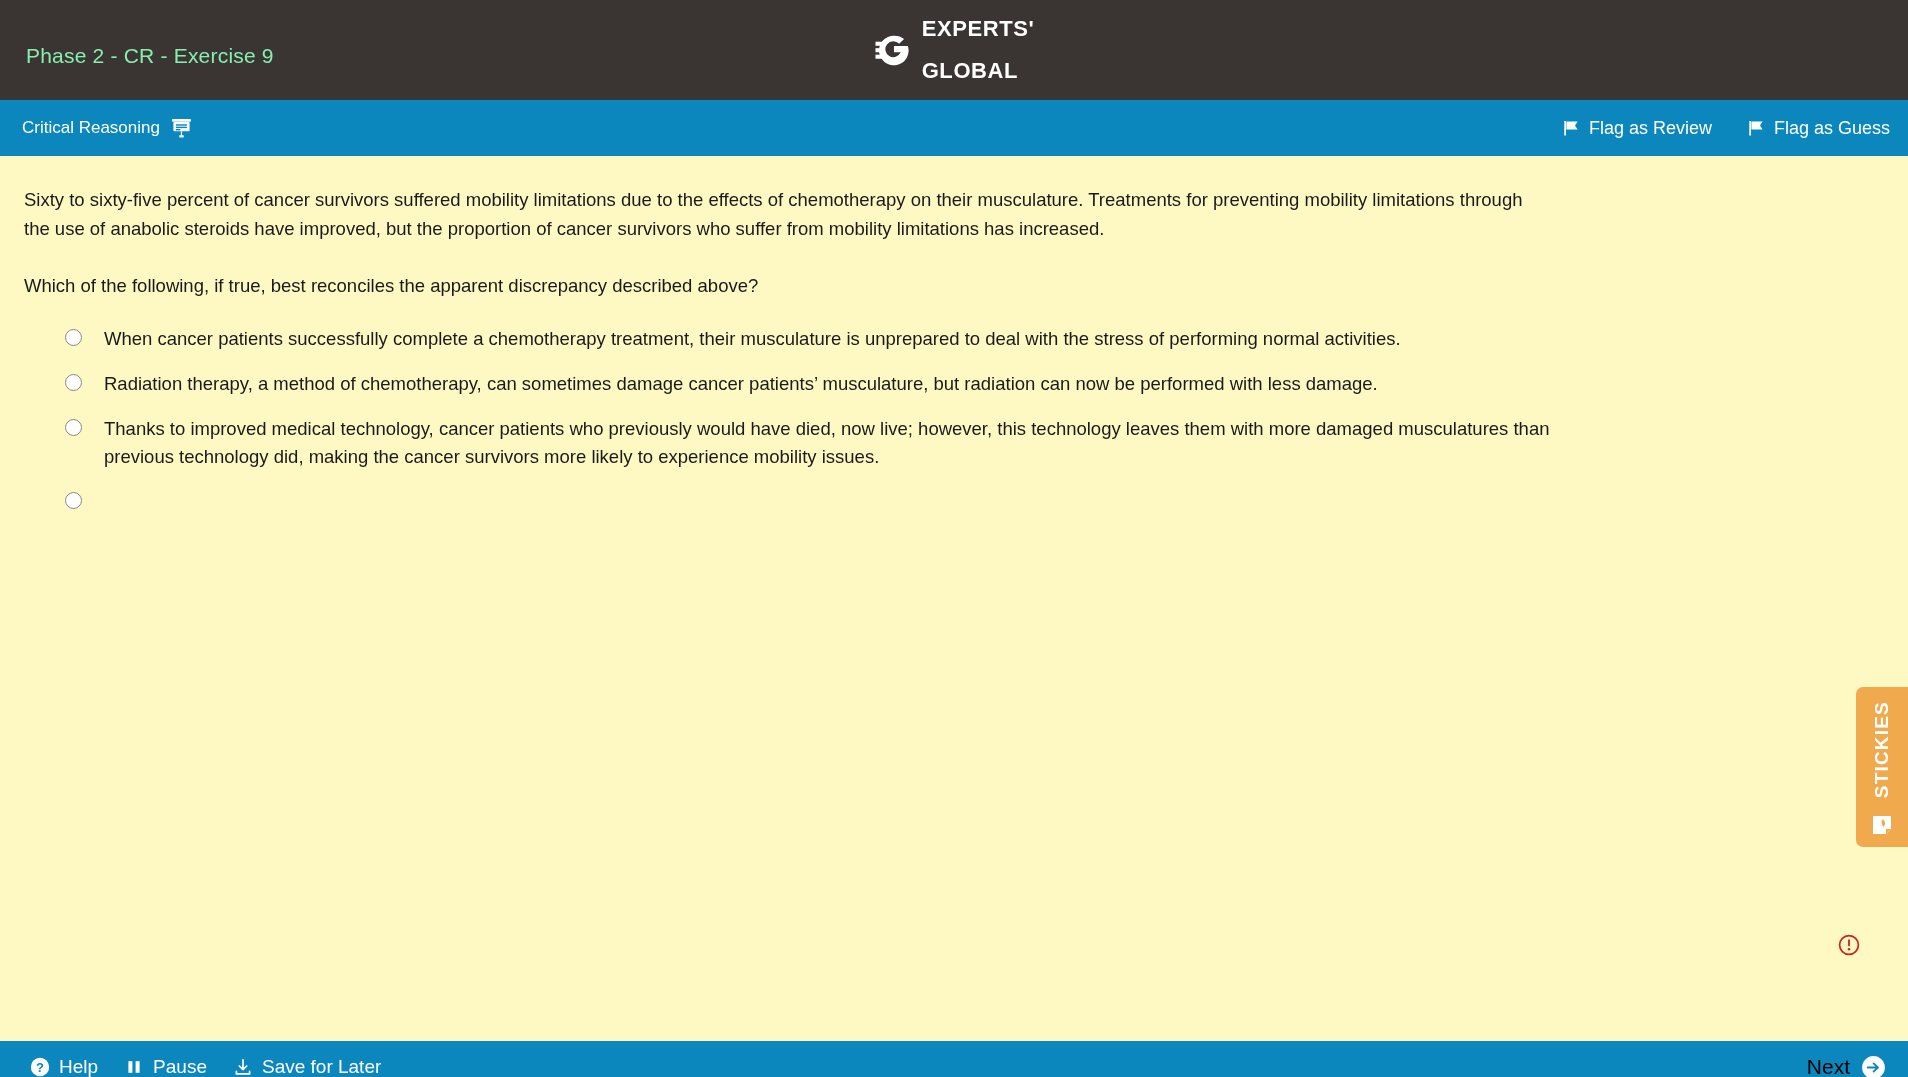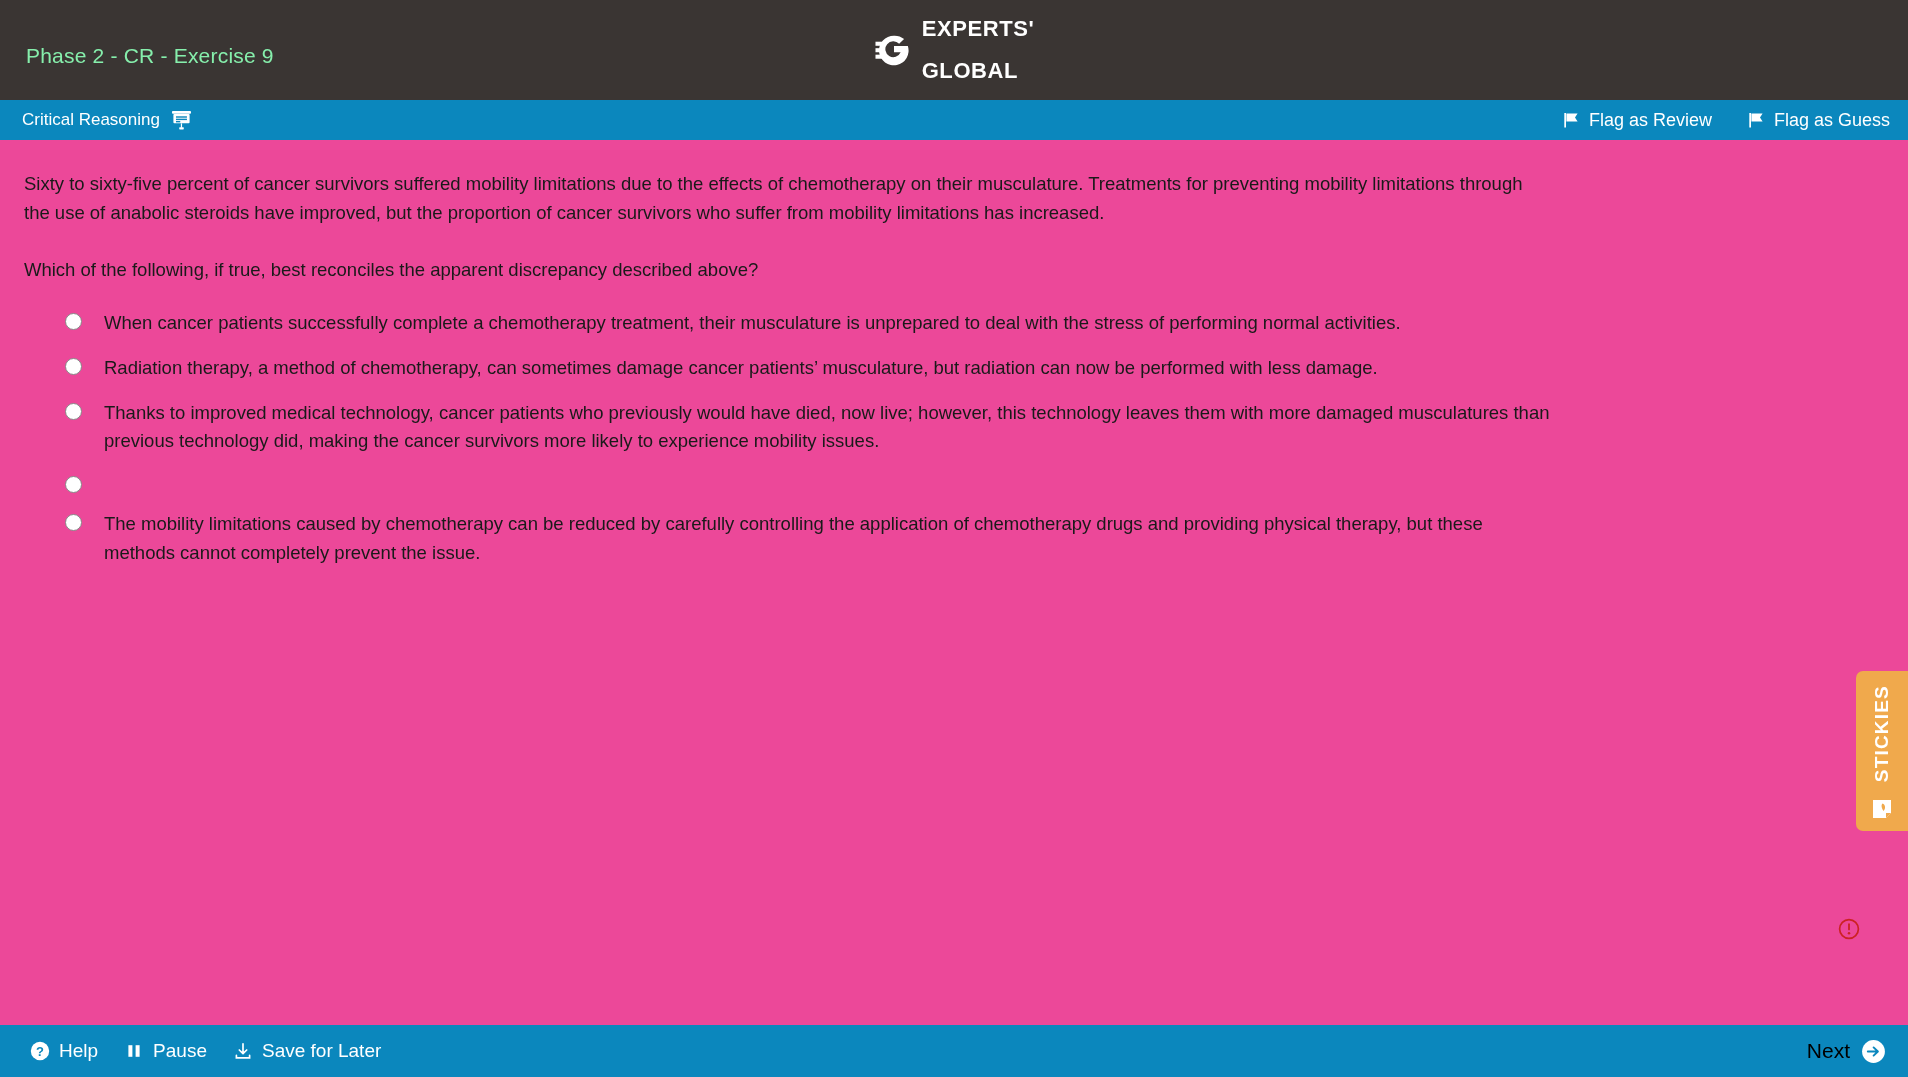--- a/index.html
+++ b/index.html
@@ -60,21 +60,21 @@
     display: flex; align-items: center; justify-content: flex-end;
     gap: 9px;
     color: #ffffff;
     font-size: 20px;
     margin-top: 9px;
   }
   .stack-icon { width: 19px; height: 19px; display:block; }
 
   
   .subbar {
-    height: 40px;
+    height: 56px;
     background: #0b87bd;
     display: flex;
     align-items: center;
     justify-content: space-between;
     padding: 0 18px 0 22px;
   }
   .subbar-left { display: flex; align-items: center; gap: 11px; }
   .section-name { color: #ffffff; font-size: 17px; }
   .board-icon { width: 21px; height: 20px; display: block; }
   .subbar-right { display: flex; align-items: center; gap: 36px; }
@@ -82,21 +82,21 @@
     display: flex; align-items: center; gap: 10px;
     color: #ffffff; font-size: 18px; cursor: pointer;
   }
   .flag-icon { width: 16px; height: 16px; display:block; }
 
   
   .content {
     position: relative;
     height: 885px;
     padding: 30px 24px 0 24px;
-    background: #ec4899;
+    background: #fef9c3;
   }
   .passage {
     font-size: 18.5px;
     line-height: 1.55;
     color: #1a1a1a;
     max-width: 1500px;
   }
   .prompt {
     margin-top: 29px;
     font-size: 18.5px;
@@ -260,24 +260,20 @@
 
     <div class="option-row">
       <span class="radio"></span>
       <span class="option-text">Thanks to improved medical technology, cancer patients who previously would have died, now live; however, this technology leaves them with more damaged musculatures than previous technology did, making the cancer survivors more likely to experience mobility issues.</span>
     </div>
 
     <div class="option-row">
       <span class="radio"></span>
     </div>
 
-    <div class="option-row">
-      <span class="radio"></span>
-      <span class="option-text">The mobility limitations caused by chemotherapy can be reduced by carefully controlling the application of chemotherapy drugs and providing physical therapy, but these methods cannot completely prevent the issue.</span>
-    </div>
 
   </div>
 
   <div class="stickies-tab">
     <span class="stickies-label">STICKIES</span>
     <span class="sticky-icon">
       <svg viewBox="0 0 24 24" width="24" height="24" aria-hidden="true">
         <path d="M3 3h18v13l-5 5H3z" fill="#ffffff"></path>
         <path d="M16 21v-5h5z" fill="#f0a94c"></path>
         <path d="M12.5 6.5c3 1.3 3.4 5 1 7.6-1.6-3-2.8-5.6-1-7.6z" fill="#f0a94c"></path>

